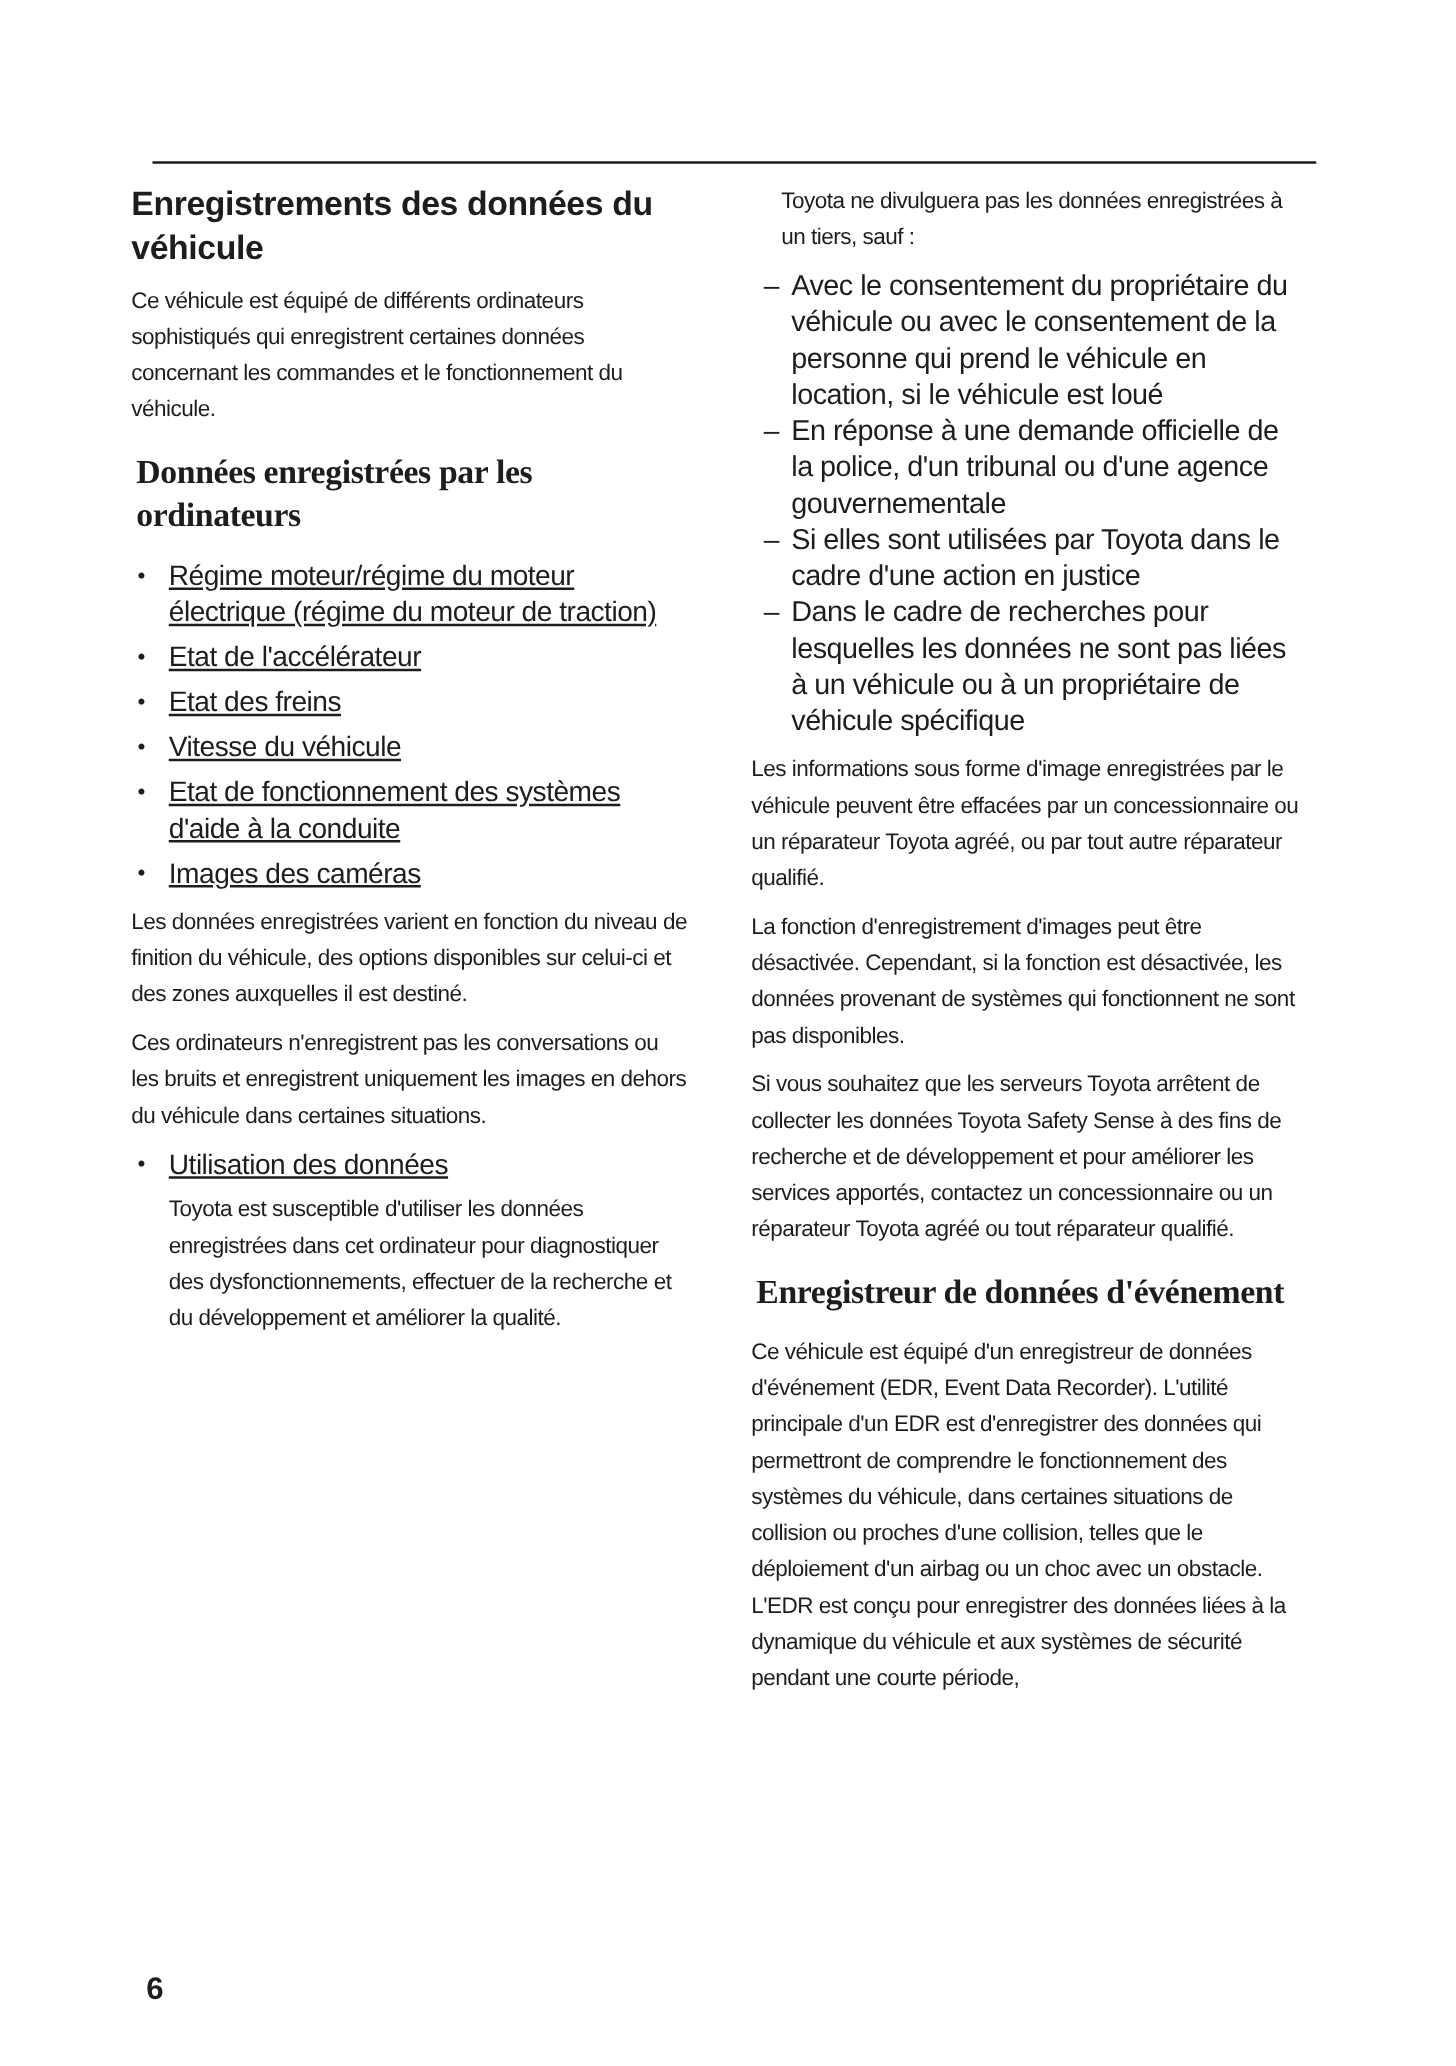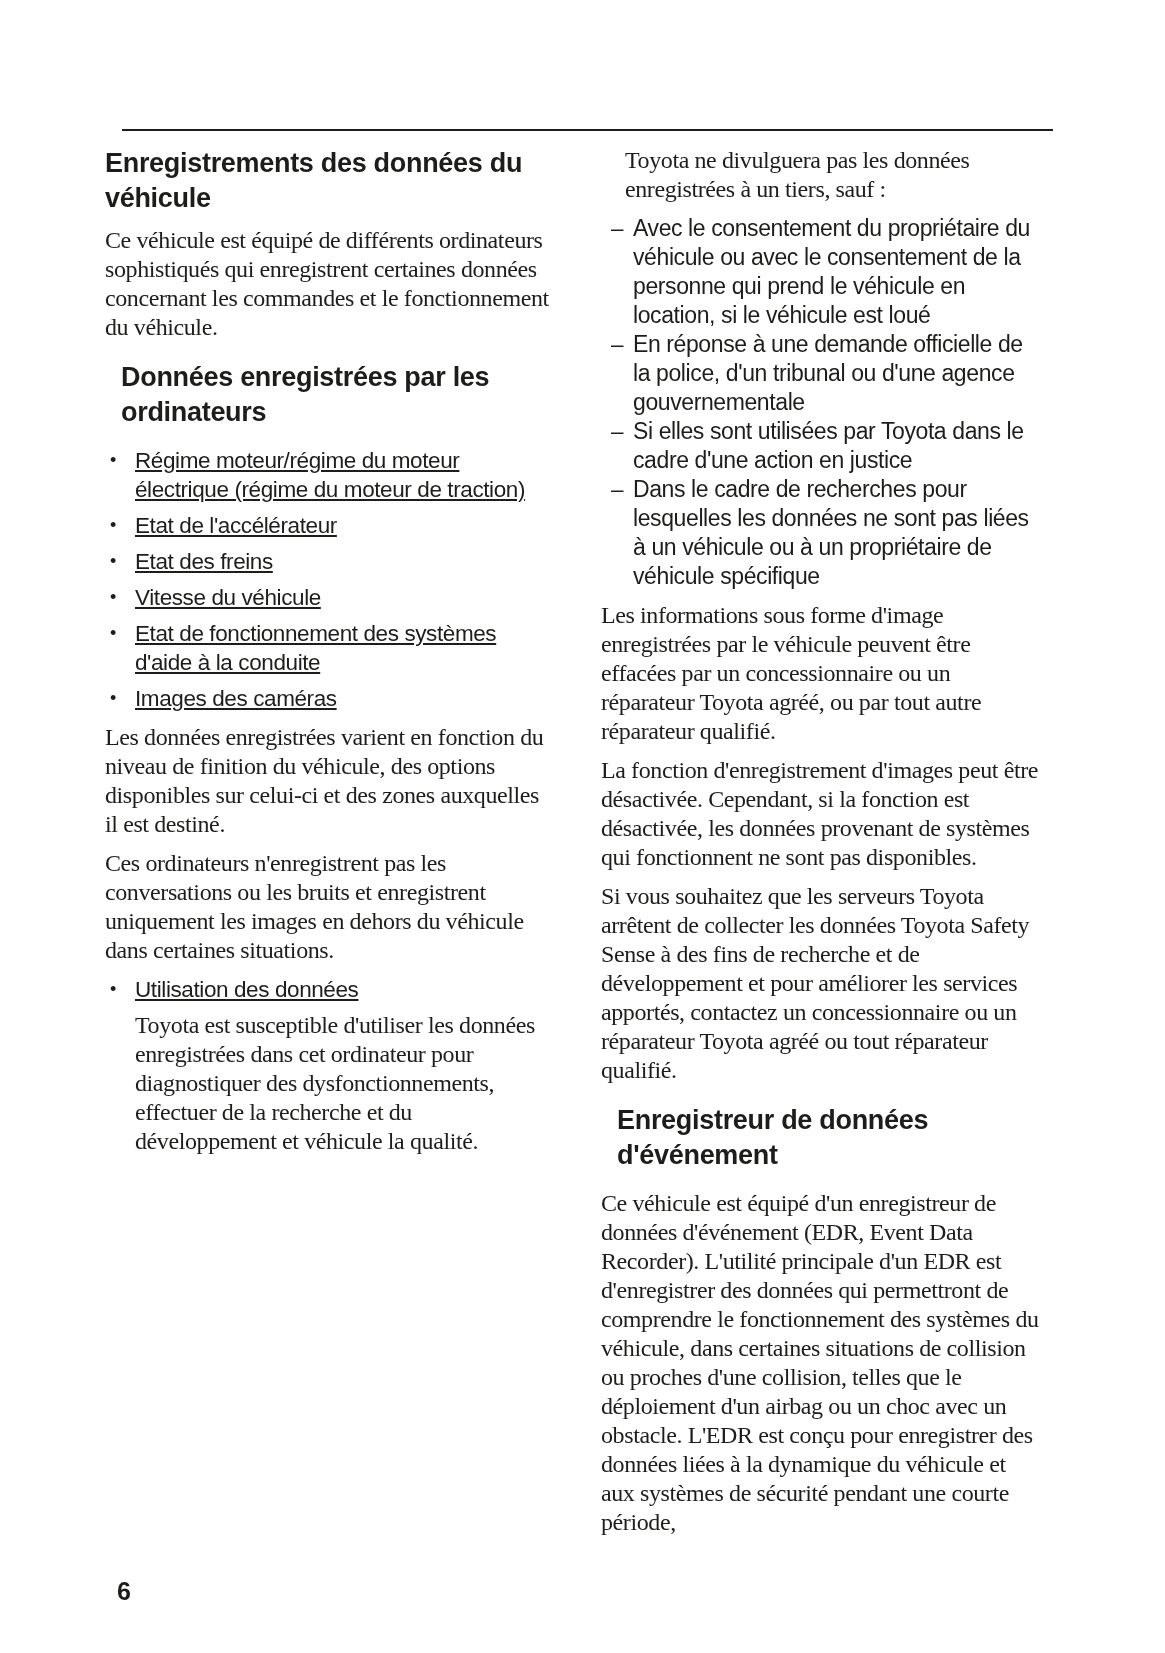--- a/index.html
+++ b/index.html
@@ -7,22 +7,22 @@
     width:1165px;height:1653px;background:#ffffff;position:relative;
     font-family:"Liberation Sans","DejaVu Sans",sans-serif;
     color:#1d1d1b;-webkit-font-smoothing:antialiased;
   }
   .rule{position:absolute;left:122px;top:129px;width:931px;height:2px;background:#1d1d1b;}
   .columns{position:absolute;left:105px;top:146px;display:flex;gap:51px;}
   .col-left{width:445px;}
   .col-right{width:440px;}
   .h{font-weight:bold;font-size:27px;line-height:35px;letter-spacing:-0.3px;margin:0;}
   .h1{margin:0 0 10px 0;}
-  .h2{margin:18px 0 16px 16px;}
-  p{font-size:24px;line-height:29px;letter-spacing:-0.4px;margin:10px 0;font-family:Liberation Serif, serif;}
+  .h2{margin:18px 0 16px 4px;font-family:Liberation Serif, serif;}
+  p{font-size:18px;line-height:29px;letter-spacing:-0.4px;margin:10px 0;}
   .bullets{margin:8px 0 2px 0;}
   .bullet{display:flex;margin:7px 0;}
   .bullet .marker{flex:none;width:30px;padding-left:5px;box-sizing:border-box;font-size:18px;line-height:29px;}
   .bullet .btext{font-size:22.5px;line-height:29px;letter-spacing:-0.4px;text-decoration:underline;}
   .sub{margin:2px 0 8px 30px;}
   .indent{padding-left:24px;margin-top:0;}
   .dash-list{margin:0;}
   .dash-item{display:flex;padding-left:10px;}
   .dash-item .dash{flex:none;width:22px;font-size:22.5px;line-height:29px;}
   .dash-item .dtext{font-size:23px;line-height:29px;letter-spacing:-0.4px;}
@@ -69,21 +69,21 @@
     </div>
 
     <p>Les données enregistrées varient en fonction du niveau de finition du véhicule, des options disponibles sur celui-ci et des zones auxquelles il est destiné.</p>
     <p>Ces ordinateurs n'enregistrent pas les conversations ou les bruits et enregistrent uniquement les images en dehors du véhicule dans certaines situations.</p>
 
     <div class="bullets">
       <div class="bullet">
         <span class="marker">•</span>
         <span class="btext">Utilisation des données</span>
       </div>
-      <p class="sub">Toyota est susceptible d'utiliser les données enregistrées dans cet ordinateur pour diagnostiquer des dysfonctionnements, effectuer de la recherche et du développement et véhicule la qualité.</p>
+      <p class="sub">Toyota est susceptible d'utiliser les données enregistrées dans cet ordinateur pour diagnostiquer des dysfonctionnements, effectuer de la recherche et du développement et améliorer la qualité.</p>
     </div>
   </div>
 
   <div class="col-right">
     <p class="indent">Toyota ne divulguera pas les données enregistrées à un tiers, sauf :</p>
 
     <div class="dash-list">
       <div class="dash-item">
         <span class="dash">–</span>
         <span class="dtext">Avec le consentement du propriétaire du véhicule ou avec le consentement de la personne qui prend le véhicule en location, si le véhicule est loué</span>

